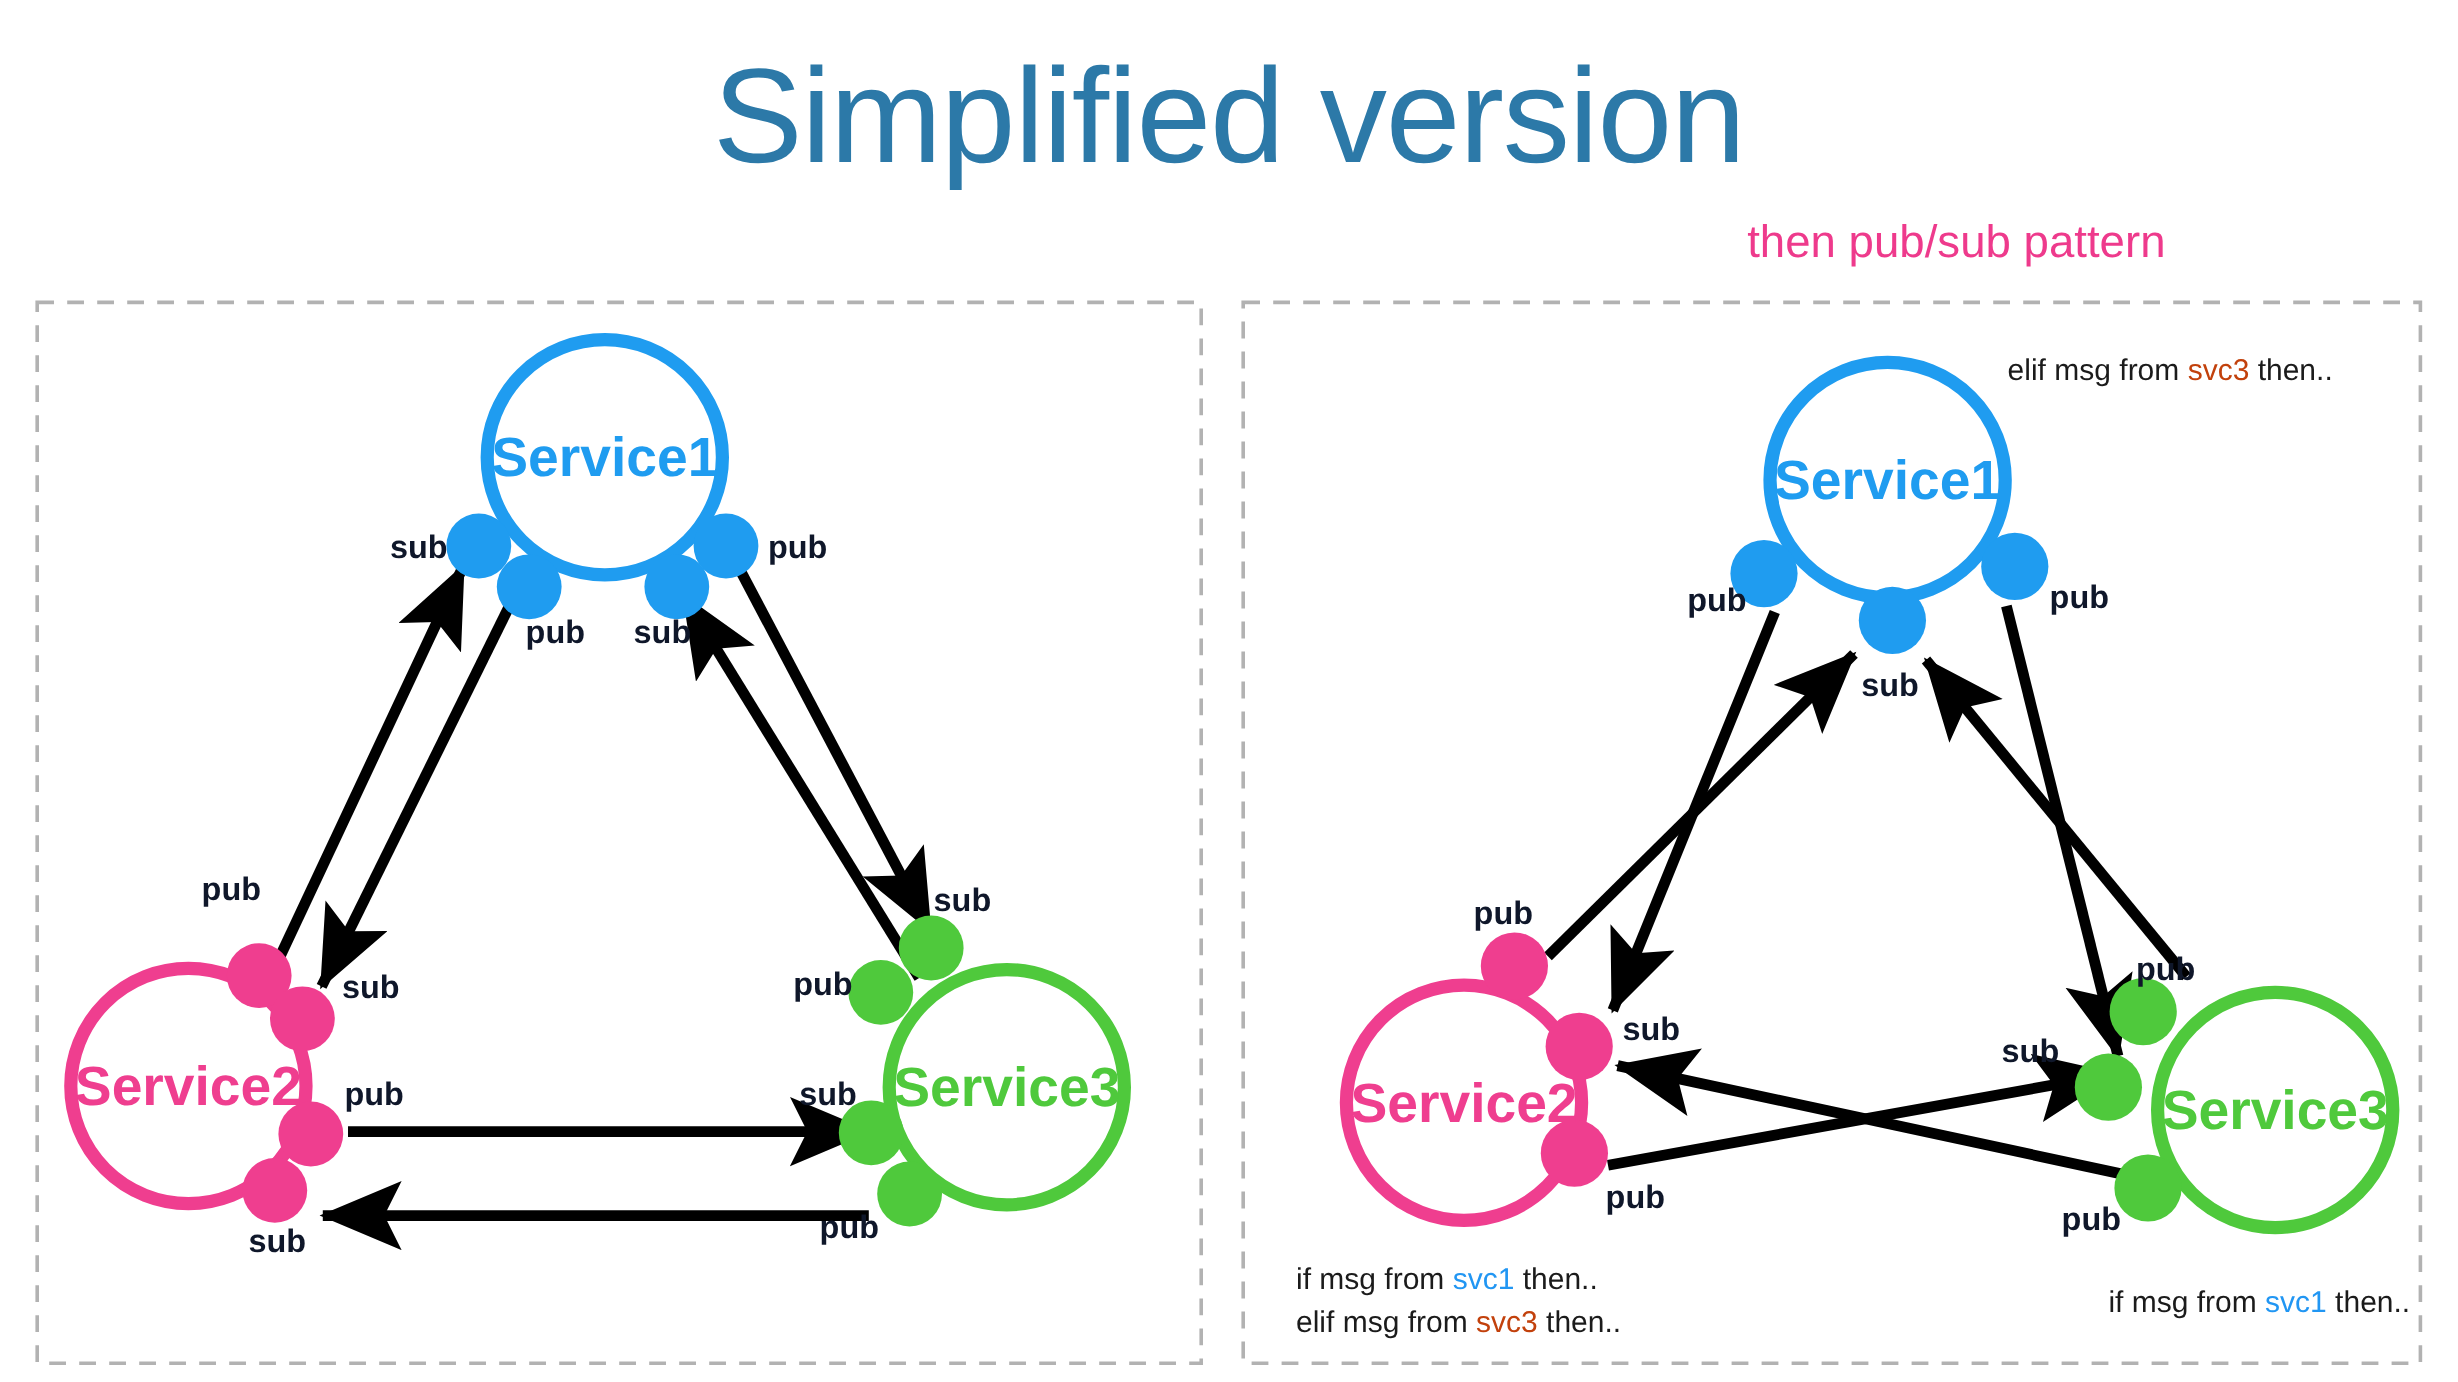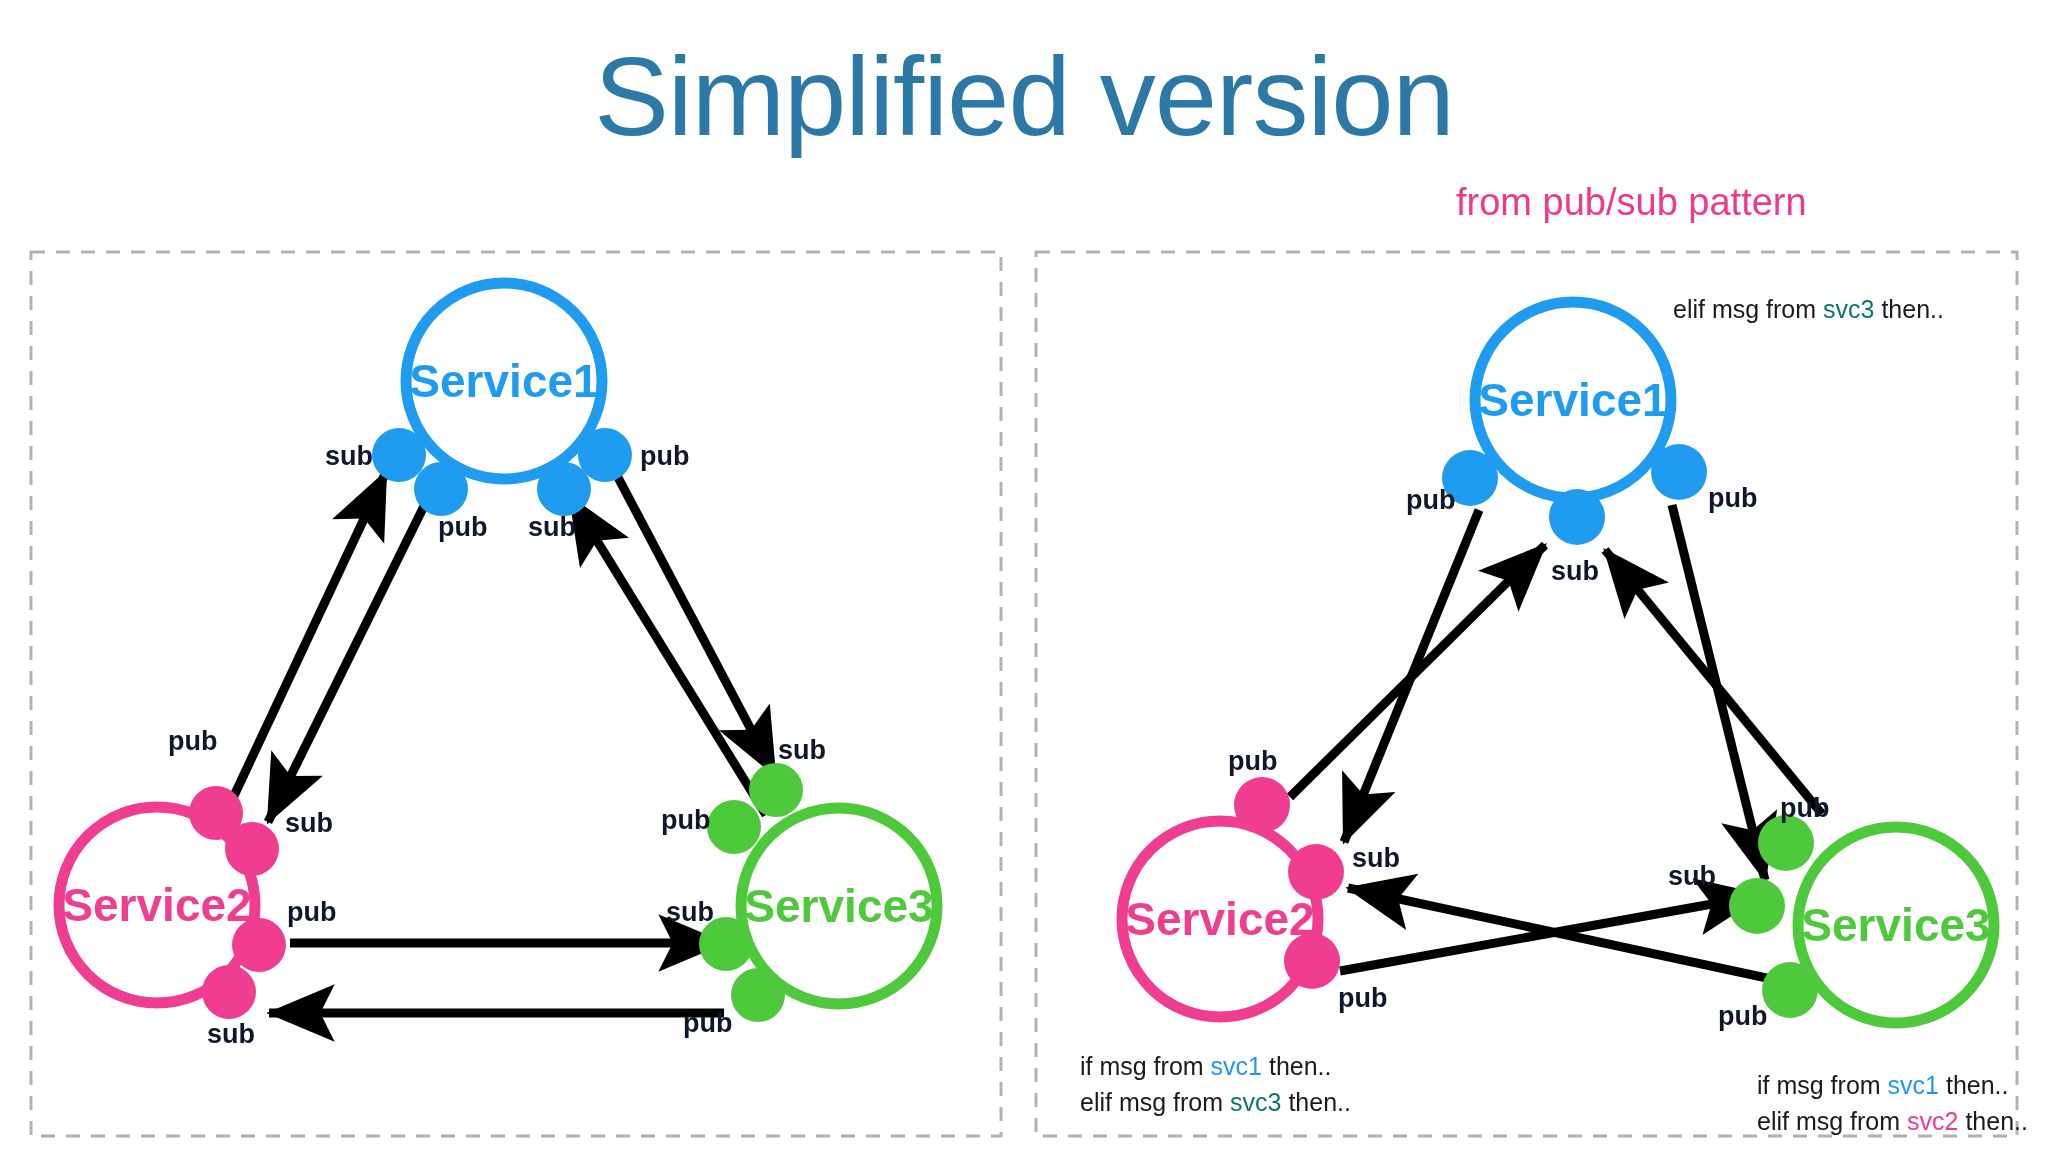--- a/index.html
+++ b/index.html
@@ -25,21 +25,21 @@
     font-size:38px; font-weight:400; color:#ee3a8c;
     white-space:nowrap;
   }
 
   .note{
     position:absolute; font-size:25px; line-height:1.42; color:#1b1b1b;
     white-space:nowrap; font-weight:400;
   }
   .note .c1{color:#2196f3;}
   .note .c2{color:#ef3e8f;}
-  .note .c3{color:#0f766e;}
+  .note .c3{color:#c2410c;}
 
   .pl{ position:absolute; font-size:27px; color:#0f172a; white-space:nowrap; font-weight:700;}
 
   .svc-name{
     position:absolute; white-space:nowrap; font-weight:700;
     transform:translate(-50%,-50%);
   }
 </style>
 </head>
 <body>
@@ -114,21 +114,21 @@
       <circle cx="1312" cy="961" r="28" fill="#ef3e8f"></circle>
 
       <circle cx="1896" cy="925" r="98" fill="#fff" stroke="#4fc93c" stroke-width="11"></circle>
       <circle cx="1786" cy="843" r="28" fill="#4fc93c"></circle>
       <circle cx="1757" cy="906" r="28" fill="#4fc93c"></circle>
       <circle cx="1790" cy="990" r="28" fill="#4fc93c"></circle>
     </g>
   </svg>
 
   <div class="ttl">Simplified version</div>
-  <div class="sub-ttl">from pub/sub pattern</div>
+  <div class="sub-ttl">then pub/sub pattern</div>
 
   <div class="svc-name" style="left:504px;top:381px;font-size:46px;color:#1f9cf0;">Service1</div>
   <div class="svc-name" style="left:157px;top:905px;font-size:46px;color:#ef3e8f;">Service2</div>
   <div class="svc-name" style="left:839px;top:906px;font-size:46px;color:#4fc93c;">Service3</div>
 
   <div class="pl" style="left:325px;top:441px;">sub</div>
   <div class="pl" style="left:438px;top:512px;">pub</div>
   <div class="pl" style="left:528px;top:512px;">sub</div>
   <div class="pl" style="left:640px;top:441px;">pub</div>
 
@@ -170,18 +170,15 @@
     </div>
     <div>
       <span>elif msg from </span><span class="c3">svc3</span><span> then..</span>
     </div>
   </div>
 
   <div class="note" style="left:1757px;top:1068px;">
     <div>
       <span>if msg from </span><span class="c1">svc1</span><span> then..</span>
     </div>
-    <div>
-      <span>elif msg from </span><span class="c2">svc2</span><span> then..</span>
-    </div>
   </div>
 
 </div>
 
 </body></html>

